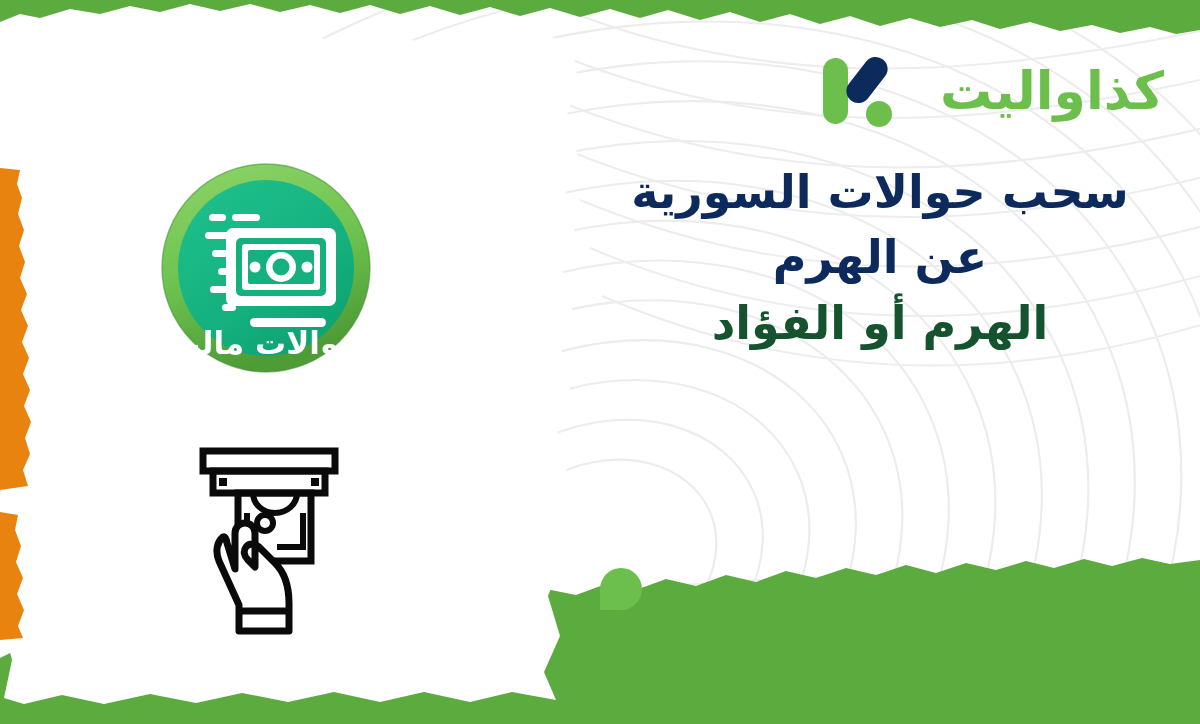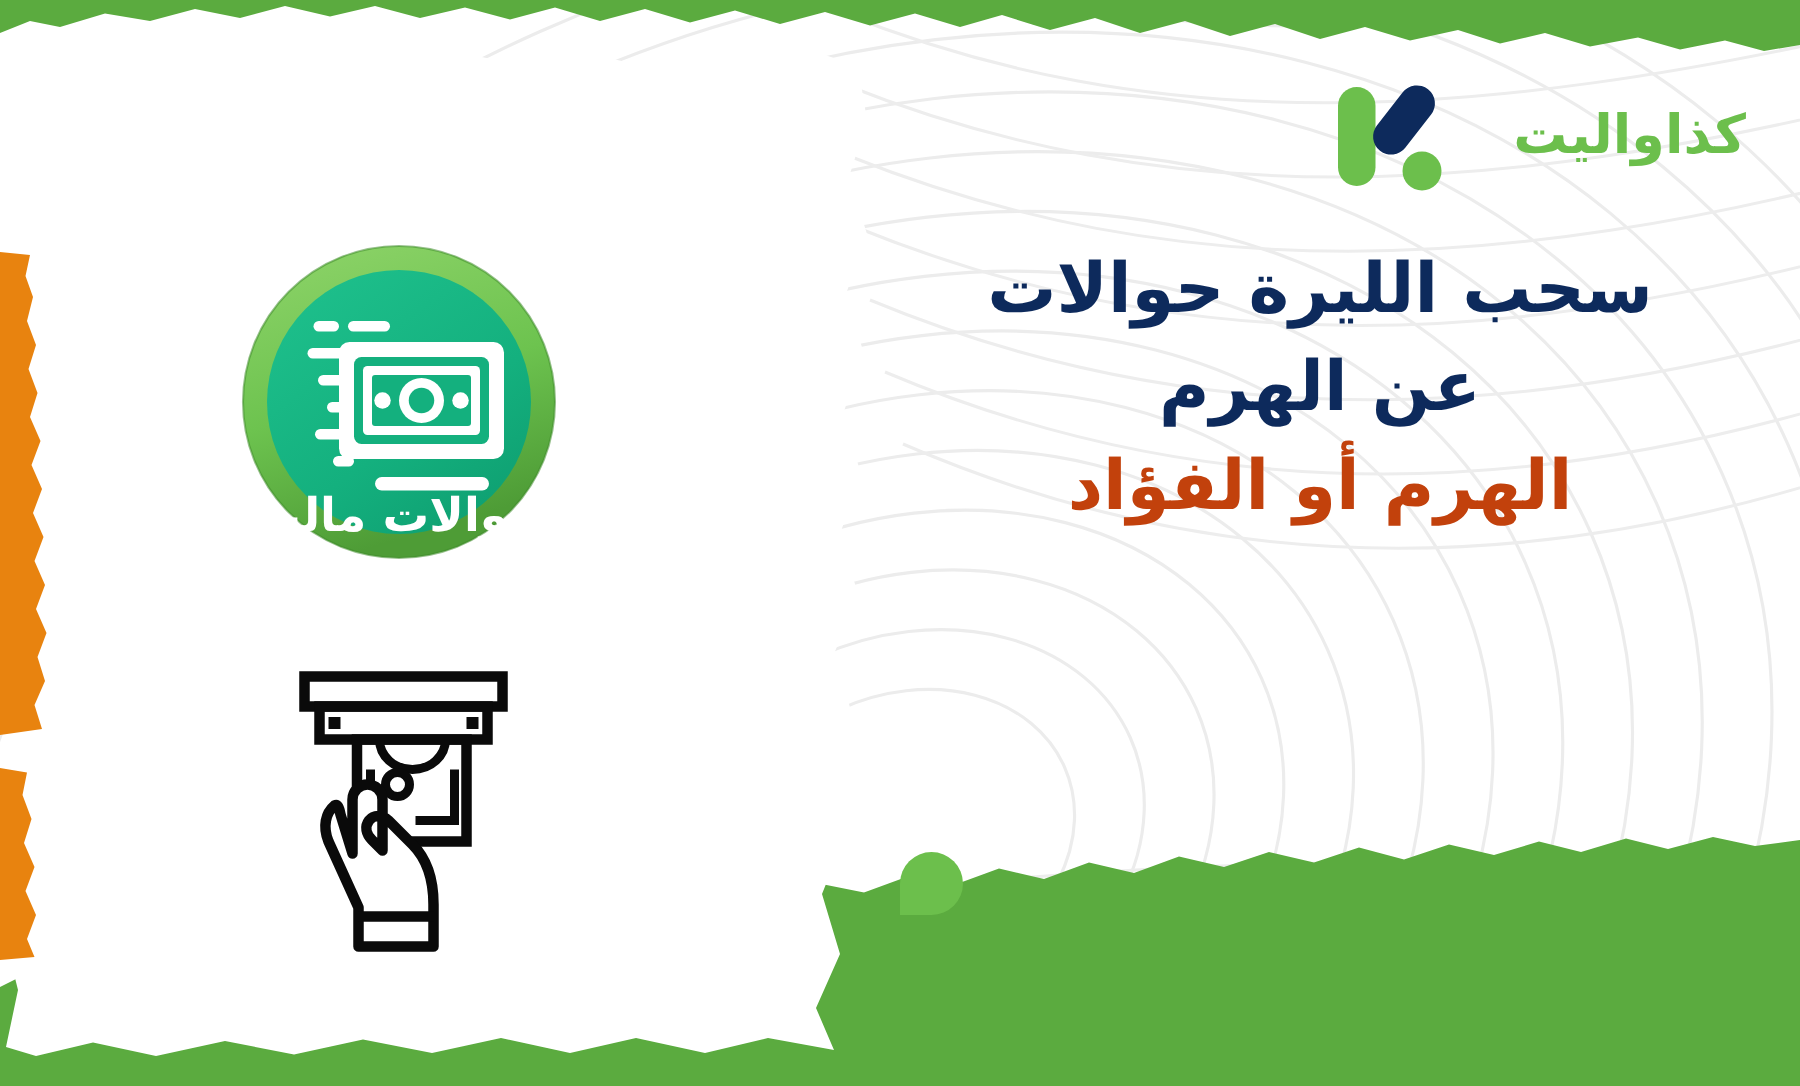--- a/index.html
+++ b/index.html
@@ -65,21 +65,21 @@
     z-index:8;
     display:flex;
     flex-direction:row-reverse;
     align-items:center;
     gap:8px;
     direction:rtl;
   }
   .logo-mark{width:74px;height:78px;flex:0 0 auto;}
   .logo-mark svg{display:block;}
   .logo-word{
-    font-size:36px;
+    font-size:52px;
     font-weight:700;
     color:#6cbf4c;
     letter-spacing:-1px;
     line-height:1;
     white-space:nowrap;
     direction:rtl;
     margin-left:37px;
   }
 
   
@@ -92,21 +92,21 @@
     text-align:center;
   }
   .headline .line{
     font-size:46px;
     font-weight:700;
     line-height:1.42;
     white-space:nowrap;
     letter-spacing:0px;
   }
   .ln-navy{color:#0d2a5c;}
-  .ln-green{color:#c2410c;}
+  .ln-green{color:#14532d;}
 
   
   .badge{
     position:absolute;
     left:160px;top:162px;
     width:212px;height:212px;
     z-index:9;
   }
   .badge svg{display:block;}
 
@@ -325,18 +325,18 @@
       <svg viewBox="0 0 74 78" xmlns="http://www.w3.org/2000/svg" aria-hidden="true">
         <rect x="2" y="6" width="25" height="66" rx="12.5" fill="#6cbf4c"></rect>
         <rect x="34" y="2" width="24" height="52" rx="12" fill="#0d2a5c" transform="rotate(38 46 28)"></rect>
         <circle cx="58" cy="62" r="13" fill="#6cbf4c"></circle>
       </svg>
     </div>
     <div class="logo-word">كذاواليت</div>
   </div>
 
   <div class="headline">
-    <div class="line ln-navy">سحب الليرة حوالات</div>
+    <div class="line ln-navy">سحب حوالات السورية</div>
     <div class="line ln-navy">عن الهرم</div>
     <div class="line ln-green">الهرم أو الفؤاد</div>
   </div>
 
 </div>
 
 </body></html>

